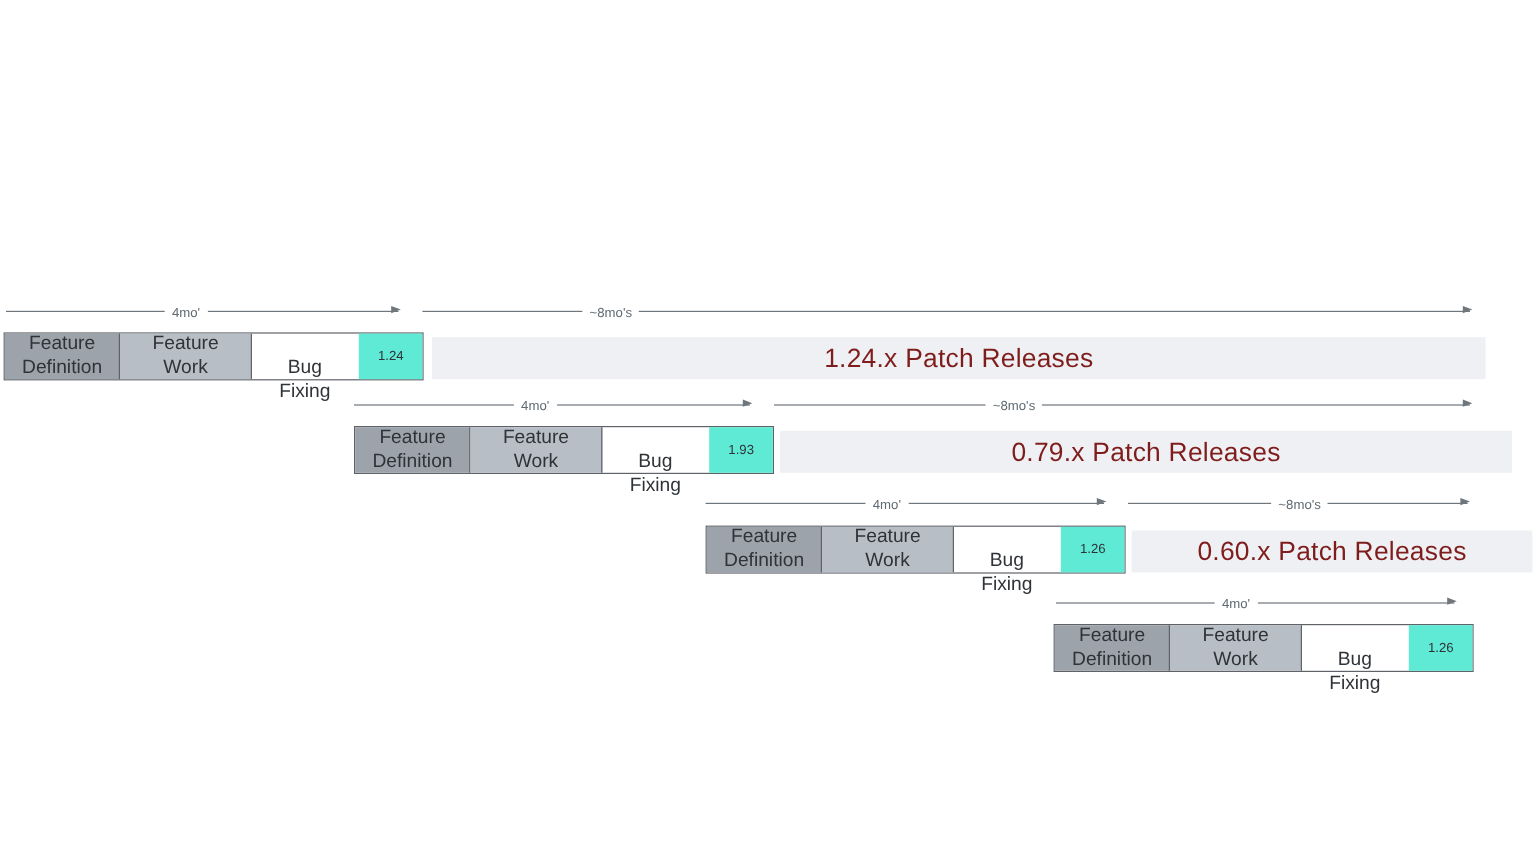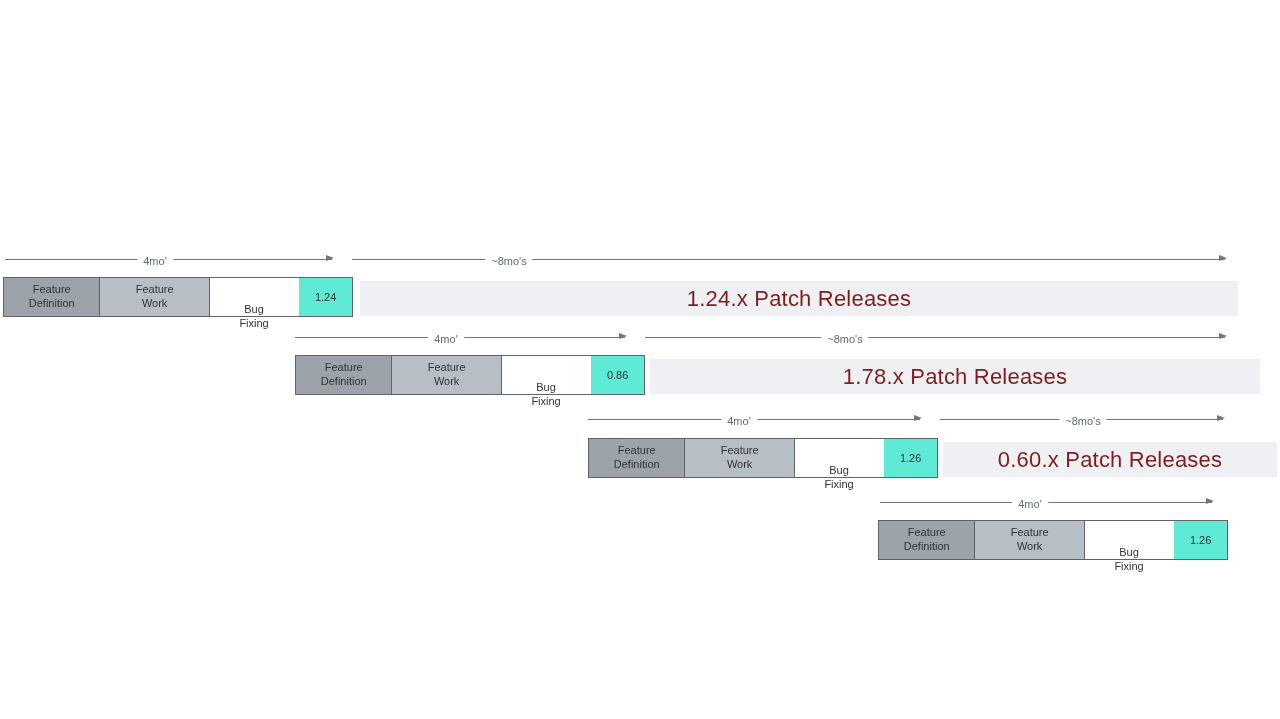--- a/index.html
+++ b/index.html
@@ -24,21 +24,21 @@
     box-sizing:border-box;
     border-right:1.5px solid #5f6368;
     text-align:center;
   }
   .seg:last-child{border-right:none;}
   .seg.fd{width:97px;background:#9ca3ab;}
   .seg.fw{width:110px;background:#b8bec5;}
   .seg.bf{width:90px;background:#ced3d8;margin-top:39px;}
   .seg.ver{width:53px;background:#5eead4;}
   .seglbl{
-    font-size:11px;line-height:1.25;color:#2f3338;
+    font-size:16px;line-height:1.25;color:#2f3338;
     white-space:pre-line;
   }
   .verlbl{font-size:11px;color:#2f3338;}
   
   .pbar{
     position:absolute;height:35px;
     background:#eef0f3;
     display:flex;align-items:center;justify-content:center;
   }
   .pbar span{
@@ -119,25 +119,25 @@
       </div>
       <div class="seg fw">
         <span class="seglbl">Feature
 Work</span>
       </div>
       <div class="seg bf">
         <span class="seglbl">Bug
 Fixing</span>
       </div>
       <div class="seg ver">
-        <span class="verlbl">0.86</span>
+        <span class="verlbl">1.93</span>
       </div>
     </div>
     <div class="pbar" style="left:650px;top:359px;width:610px;">
-      <span>1.78.x Patch Releases</span>
+      <span>0.79.x Patch Releases</span>
     </div>
   </div>
 
   <div>
     <div class="arrow" style="left:588px;top:419px;width:332px;">
       <span class="head"></span>
     </div>
     <div class="arrow" style="left:940px;top:419px;width:283px;">
       <span class="head"></span>
     </div>

